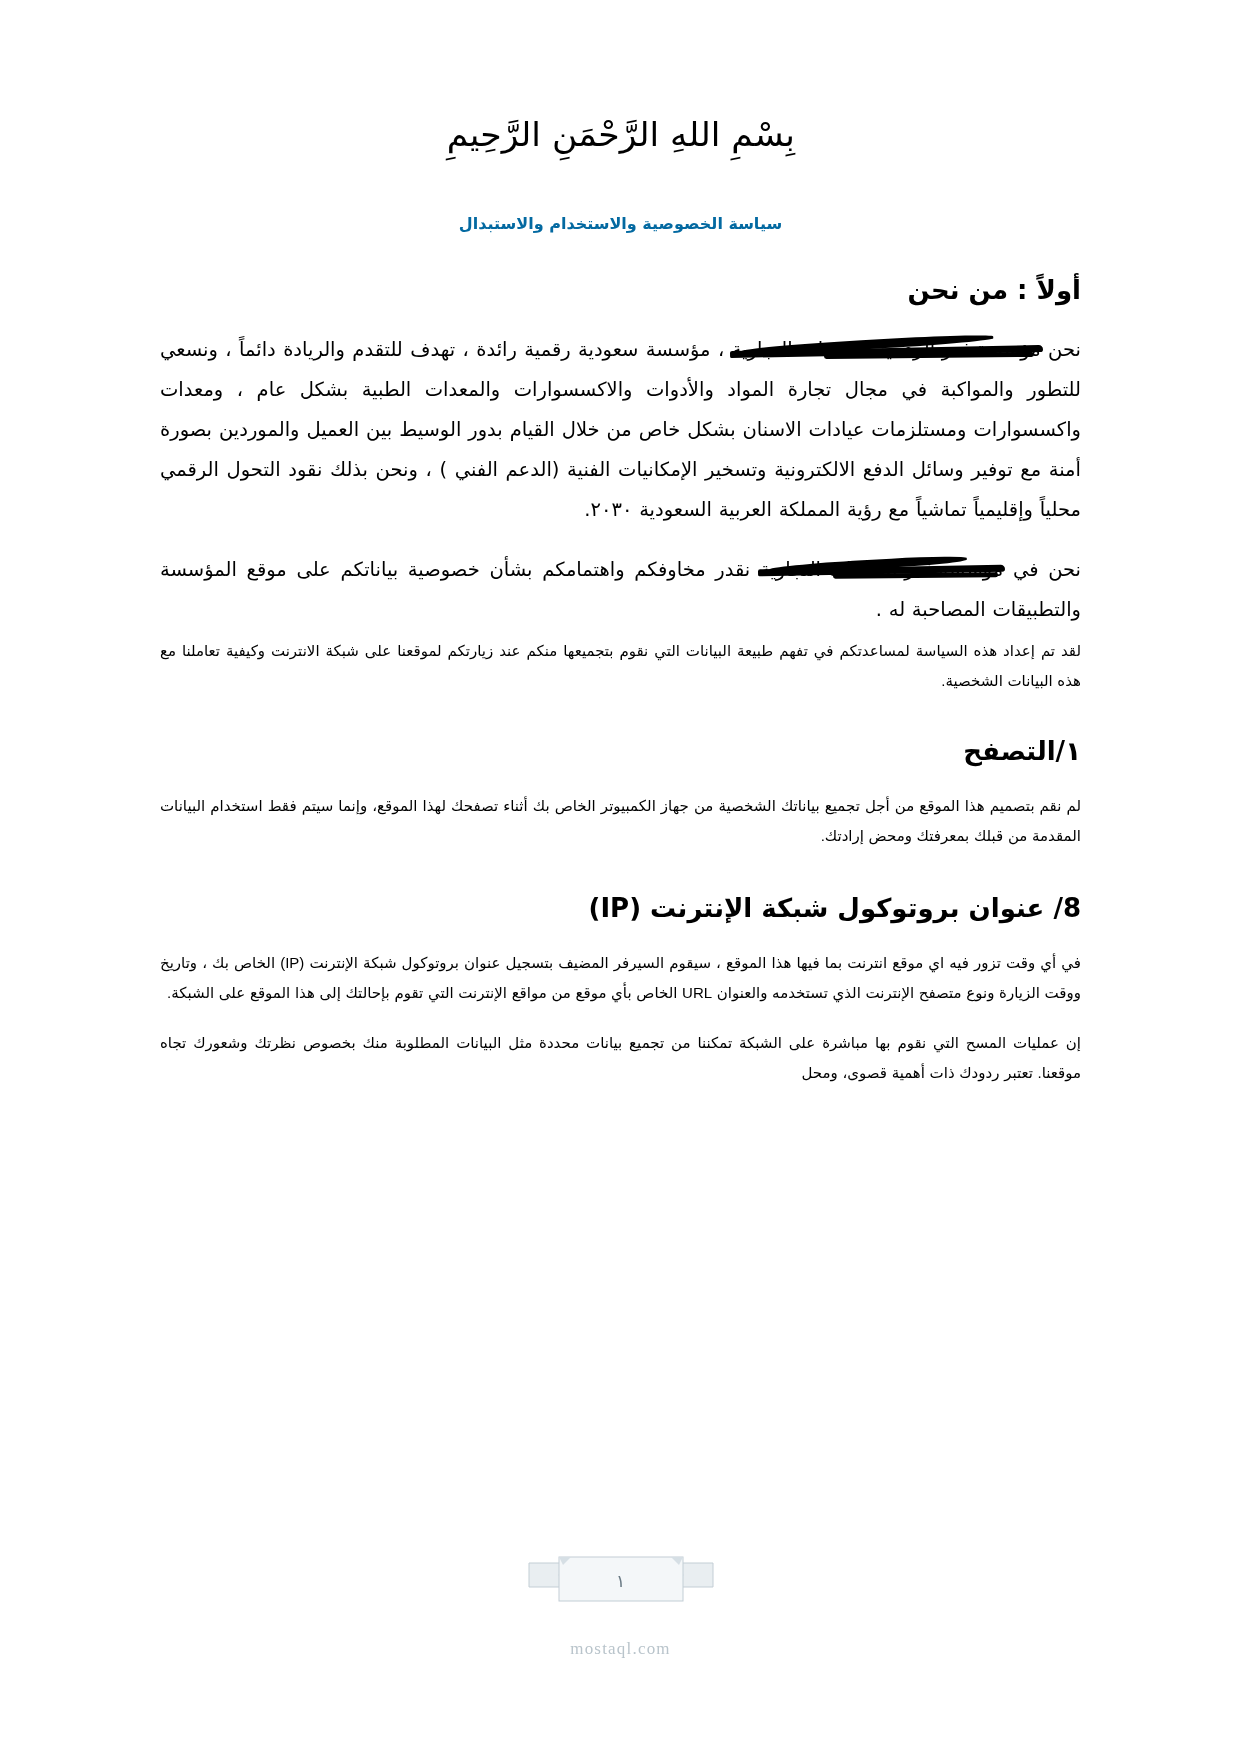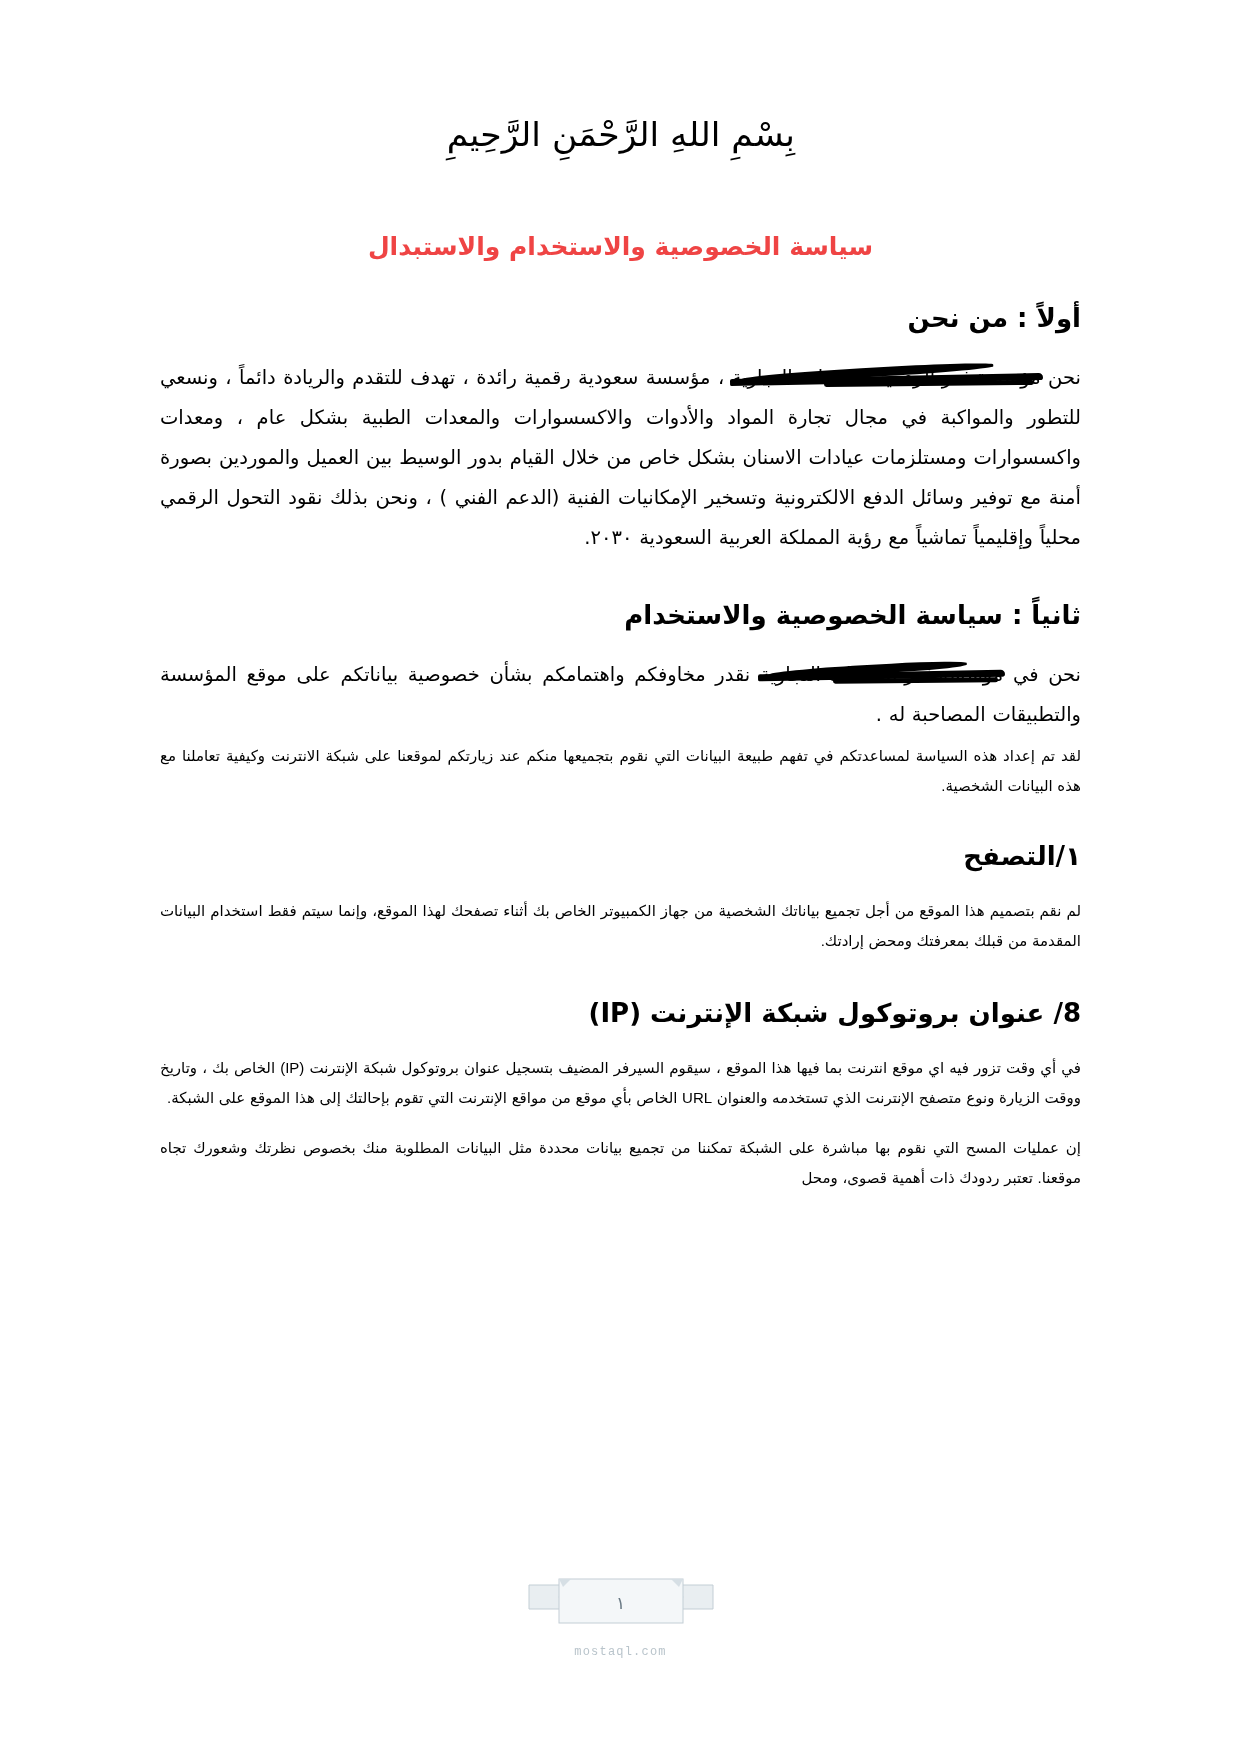--- a/index.html
+++ b/index.html
@@ -37,24 +37,24 @@
     font-size: 33px;
     color: #000;
     line-height: 1;
     letter-spacing: -1px;
     transform: scaleX(1.05);
   }
 
   
   .doc-title {
     text-align: center;
-    font-size: 25px;
+    font-size: 16px;
     font-weight: bold;
-    color: #ef4444;
-    margin-top: 44px;
+    color: #0369a1;
+    margin-top: 26px;
     letter-spacing: 0px;
   }
 
   
   h2.section-heading {
     font-size: 26px;
     font-weight: bold;
     color: #000;
     margin: 38px 0 0 0;
     text-align: right;
@@ -144,43 +144,42 @@
     position: absolute;
     left: 0;
     right: 0;
     top: 16px;
     text-align: center;
     font-size: 17px;
     color: #6b7b86;
     z-index: 3;
   }
   .watermark-text {
-    margin-top: 2px;
-    font-size: 12px;
+    margin-top: 18px;
+    font-size: 17px;
     color: #b9c4cb;
     letter-spacing: 1.2px;
-    font-family: Liberation Mono, monospace;
+    font-family: Liberation Serif, serif;
   }
 </style>
 </head>
 <body>
 
 <div class="page">
   <div class="content">
 
     <div class="basmala-wrap">
       <span class="basmala">بِسْمِ اللهِ الرَّحْمَنِ الرَّحِيمِ</span>
     </div>
 
     <div class="doc-title">سياسة الخصوصية والاستخدام والاستبدال</div>
 
     <h2 class="section-heading">أولاً : من نحن</h2>
     <p class="body"><span>نحن </span><span class="redacted"><span>مؤسسة ثمر الرقمية للخدمات التجارية</span><span class="strike"></span><span class="strike2"></span><span class="strike3"></span></span><span> ، مؤسسة سعودية رقمية رائدة ، تهدف للتقدم والريادة دائماً ، ونسعي للتطور والمواكبة في مجال تجارة المواد والأدوات والاكسسوارات والمعدات الطبية بشكل عام ، ومعدات واكسسوارات ومستلزمات عيادات الاسنان بشكل خاص من خلال القيام بدور الوسيط بين العميل والموردين بصورة أمنة مع توفير وسائل الدفع الالكترونية وتسخير الإمكانيات الفنية (الدعم الفني ) ، ونحن بذلك نقود التحول الرقمي محلياً وإقليمياً تماشياً مع رؤية المملكة العربية السعودية ٢٠٣٠.</span></p>
 
-    <h2 class="section-heading">ثانياً : سياسة الخصوصية والاستخدام</h2>
     <p class="body"><span>نحن في </span><span class="redacted"><span>مؤسسة ثمر للخدمات التجارية</span><span class="strike"></span><span class="strike2"></span><span class="strike3"></span></span><span> نقدر مخاوفكم واهتمامكم بشأن خصوصية بياناتكم على موقع المؤسسة والتطبيقات المصاحبة له .</span></p>
     <p class="body light nomargin">لقد تم إعداد هذه السياسة لمساعدتكم في تفهم طبيعة البيانات التي نقوم بتجميعها منكم عند زيارتكم لموقعنا على شبكة الانترنت وكيفية تعاملنا مع هذه البيانات الشخصية.</p>
 
     <h2 class="section-heading tight">١/التصفح</h2>
     <p class="body light">لم نقم بتصميم هذا الموقع من أجل تجميع بياناتك الشخصية من جهاز الكمبيوتر الخاص بك أثناء تصفحك لهذا الموقع، وإنما سيتم فقط استخدام البيانات المقدمة من قبلك بمعرفتك ومحض إرادتك.</p>
 
     <h2 class="section-heading">8/ عنوان بروتوكول شبكة الإنترنت (IP)</h2>
     <p class="body light">في أي وقت تزور فيه اي موقع انترنت بما فيها هذا الموقع ، سيقوم السيرفر المضيف بتسجيل عنوان بروتوكول شبكة الإنترنت (IP) الخاص بك ، وتاريخ ووقت الزيارة ونوع متصفح الإنترنت الذي تستخدمه والعنوان URL الخاص بأي موقع من مواقع الإنترنت التي تقوم بإحالتك إلى هذا الموقع على الشبكة.</p>
 
     <p class="body light">إن عمليات المسح التي نقوم بها مباشرة على الشبكة تمكننا من تجميع بيانات محددة مثل البيانات المطلوبة منك بخصوص نظرتك وشعورك تجاه موقعنا. تعتبر ردودك ذات أهمية قصوى، ومحل</p>

